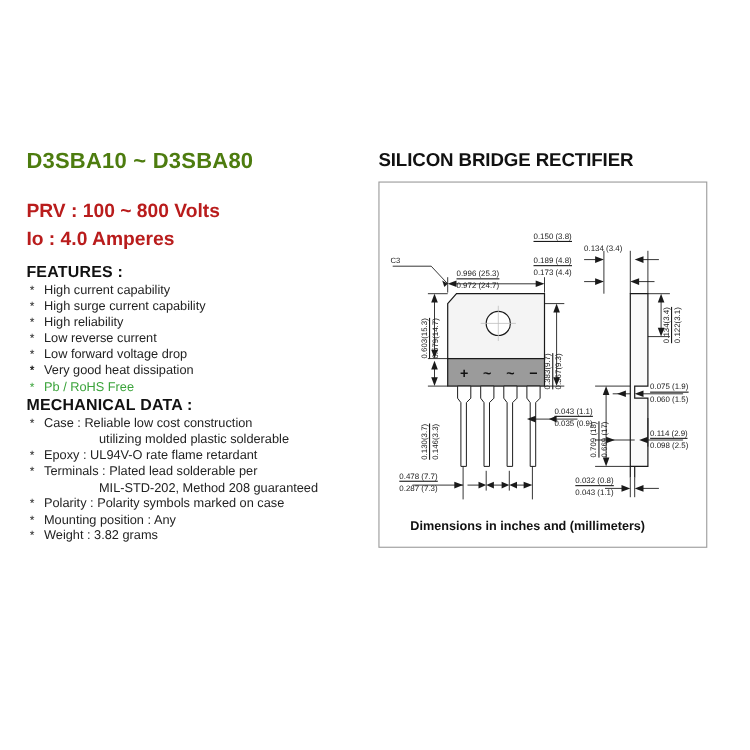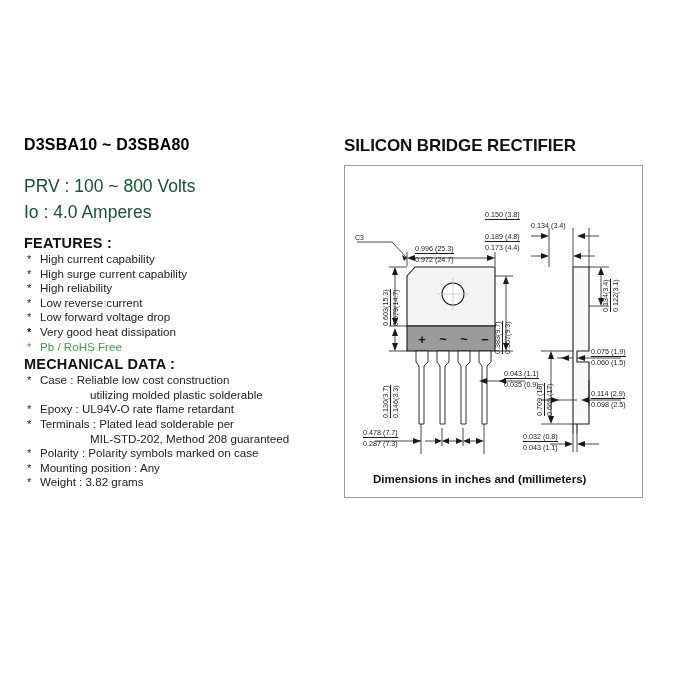--- a/index.html
+++ b/index.html
@@ -23,31 +23,31 @@
   }
 
   
   .left-col {
     position: absolute;
     left: 24px;
     top: 136px;
     width: 316px;
   }
   .part-title {
-    font-size: 16px;
+    font-size: 20px;
     font-weight: bold;
     letter-spacing: 0.2px;
-    color: #000000;
+    color: #4d7c0f;
     margin: 0 0 22px 0;
     white-space: nowrap;
   }
   .spec-line {
     font-size: 17.5px;
-    font-weight: normal;
-    color: #14532d;
+    font-weight: bold;
+    color: #b91c1c;
     margin: 0 0 5px 0;
     white-space: nowrap;
   }
   .spec-line.second { margin-bottom: 12px; }
 
   .section-head {
     font-size: 14.5px;
     font-weight: bold;
     color: #111;
     margin: 0 0 1px 0;

